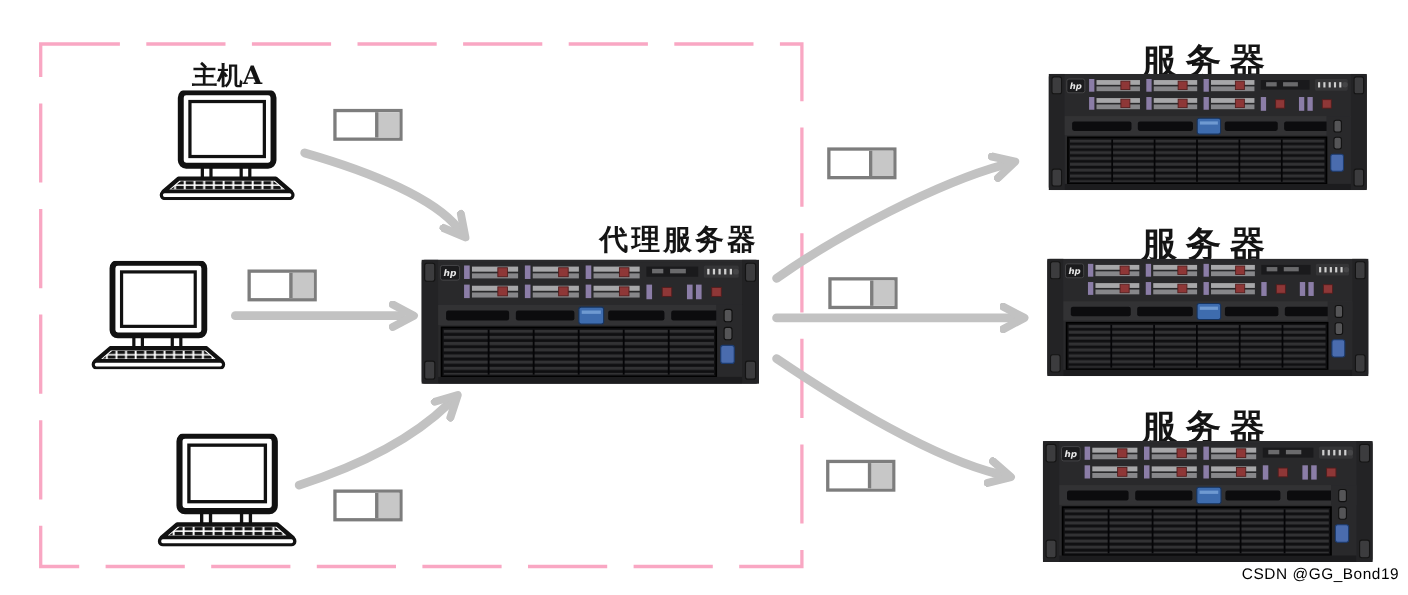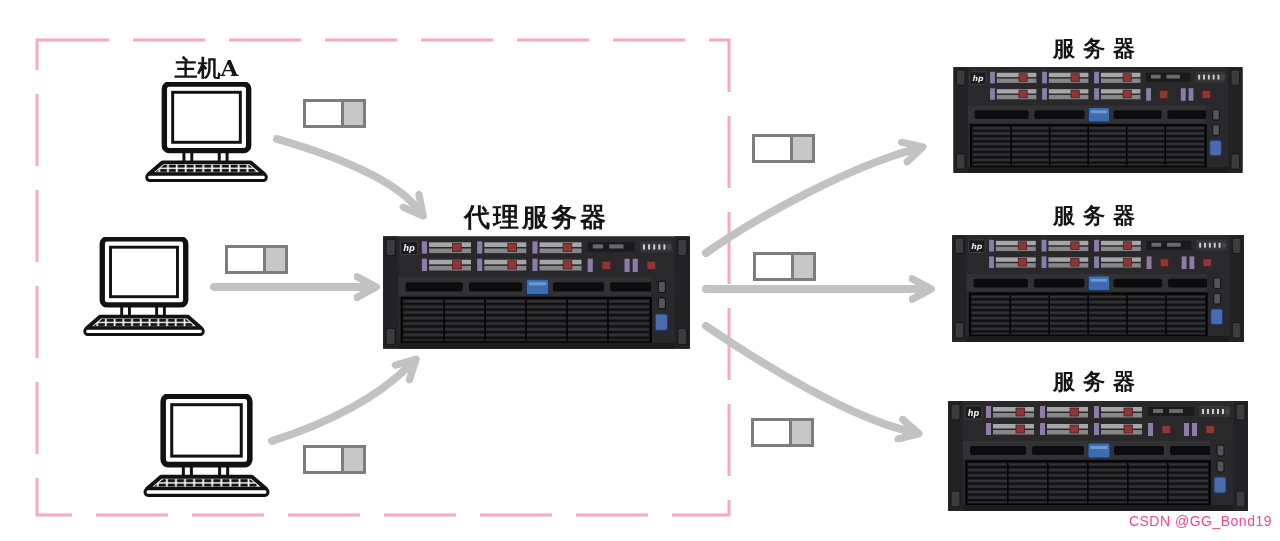--- a/index.html
+++ b/index.html
@@ -7,32 +7,32 @@
     position:relative;width:1280px;height:541px;overflow:hidden;
     background:#ffffff;font-family:"DejaVu Sans","Liberation Sans",sans-serif;
   }
   .abs{position:absolute;}
   svg.layer{position:absolute;left:0;top:0;width:1280px;height:541px;pointer-events:none;}
   .node-label{
     position:absolute;text-align:center;font-weight:bold;color:#141414;
     font-family:"DejaVu Serif","Liberation Serif",serif;white-space:nowrap;
   }
   .host-label{font-size:23px;}
-  .server-label{font-size:22px;letter-spacing:8px;}
+  .server-label{font-size:32px;letter-spacing:8px;}
   .proxy-label{font-size:26px;letter-spacing:3px;}
   .packet{
     position:absolute;width:57px;height:23px;background:#ffffff;
     border:3px solid #7d7d7d;
   }
   .packet .cell-gray{
     position:absolute;right:0;top:0;height:100%;width:19px;
     background:#c7c7c7;border-left:3px solid #7d7d7d;
   }
   .watermark{
-    position:absolute;right:8px;top:513px;font-size:14px;color:#ec4899;
+    position:absolute;right:8px;top:513px;font-size:14px;color:#000000;
     font-family:"Liberation Sans","DejaVu Sans",sans-serif;letter-spacing:0.5px;
   }
 </style>
 </head>
 <body>
 
 <div class="canvas">
 
   <svg width="0" height="0" style="position:absolute" aria-hidden="true">
     <defs>
@@ -156,21 +156,21 @@
     </svg>
 
   <svg class="abs" style="left:78px;top:237px;" width="132" height="99">
       <use href="#laptop-art"></use>
     </svg>
 
   <svg class="abs" style="left:140px;top:394px;" width="133" height="103">
       <use href="#laptop-art"></use>
     </svg>
 
-  <div class="node-label proxy-label abs" style="left:383px;top:200px;width:307px;">代理服务器</div>
+  <div class="node-label proxy-label abs" style="left:383px;top:200px;width:307px;text-align:right;">代理服务器</div>
   <svg class="abs" style="left:383px;top:233px;" width="307" height="119">
       <use href="#server-art"></use>
     </svg>
 
   <div class="node-label server-label abs" style="left:948px;top:34px;width:300px;">服务器</div>
   <svg class="abs" style="left:948px;top:67px;" width="300" height="106">
       <use href="#server-art"></use>
     </svg>
 
   <div class="node-label server-label abs" style="left:948px;top:201px;width:300px;">服务器</div>

